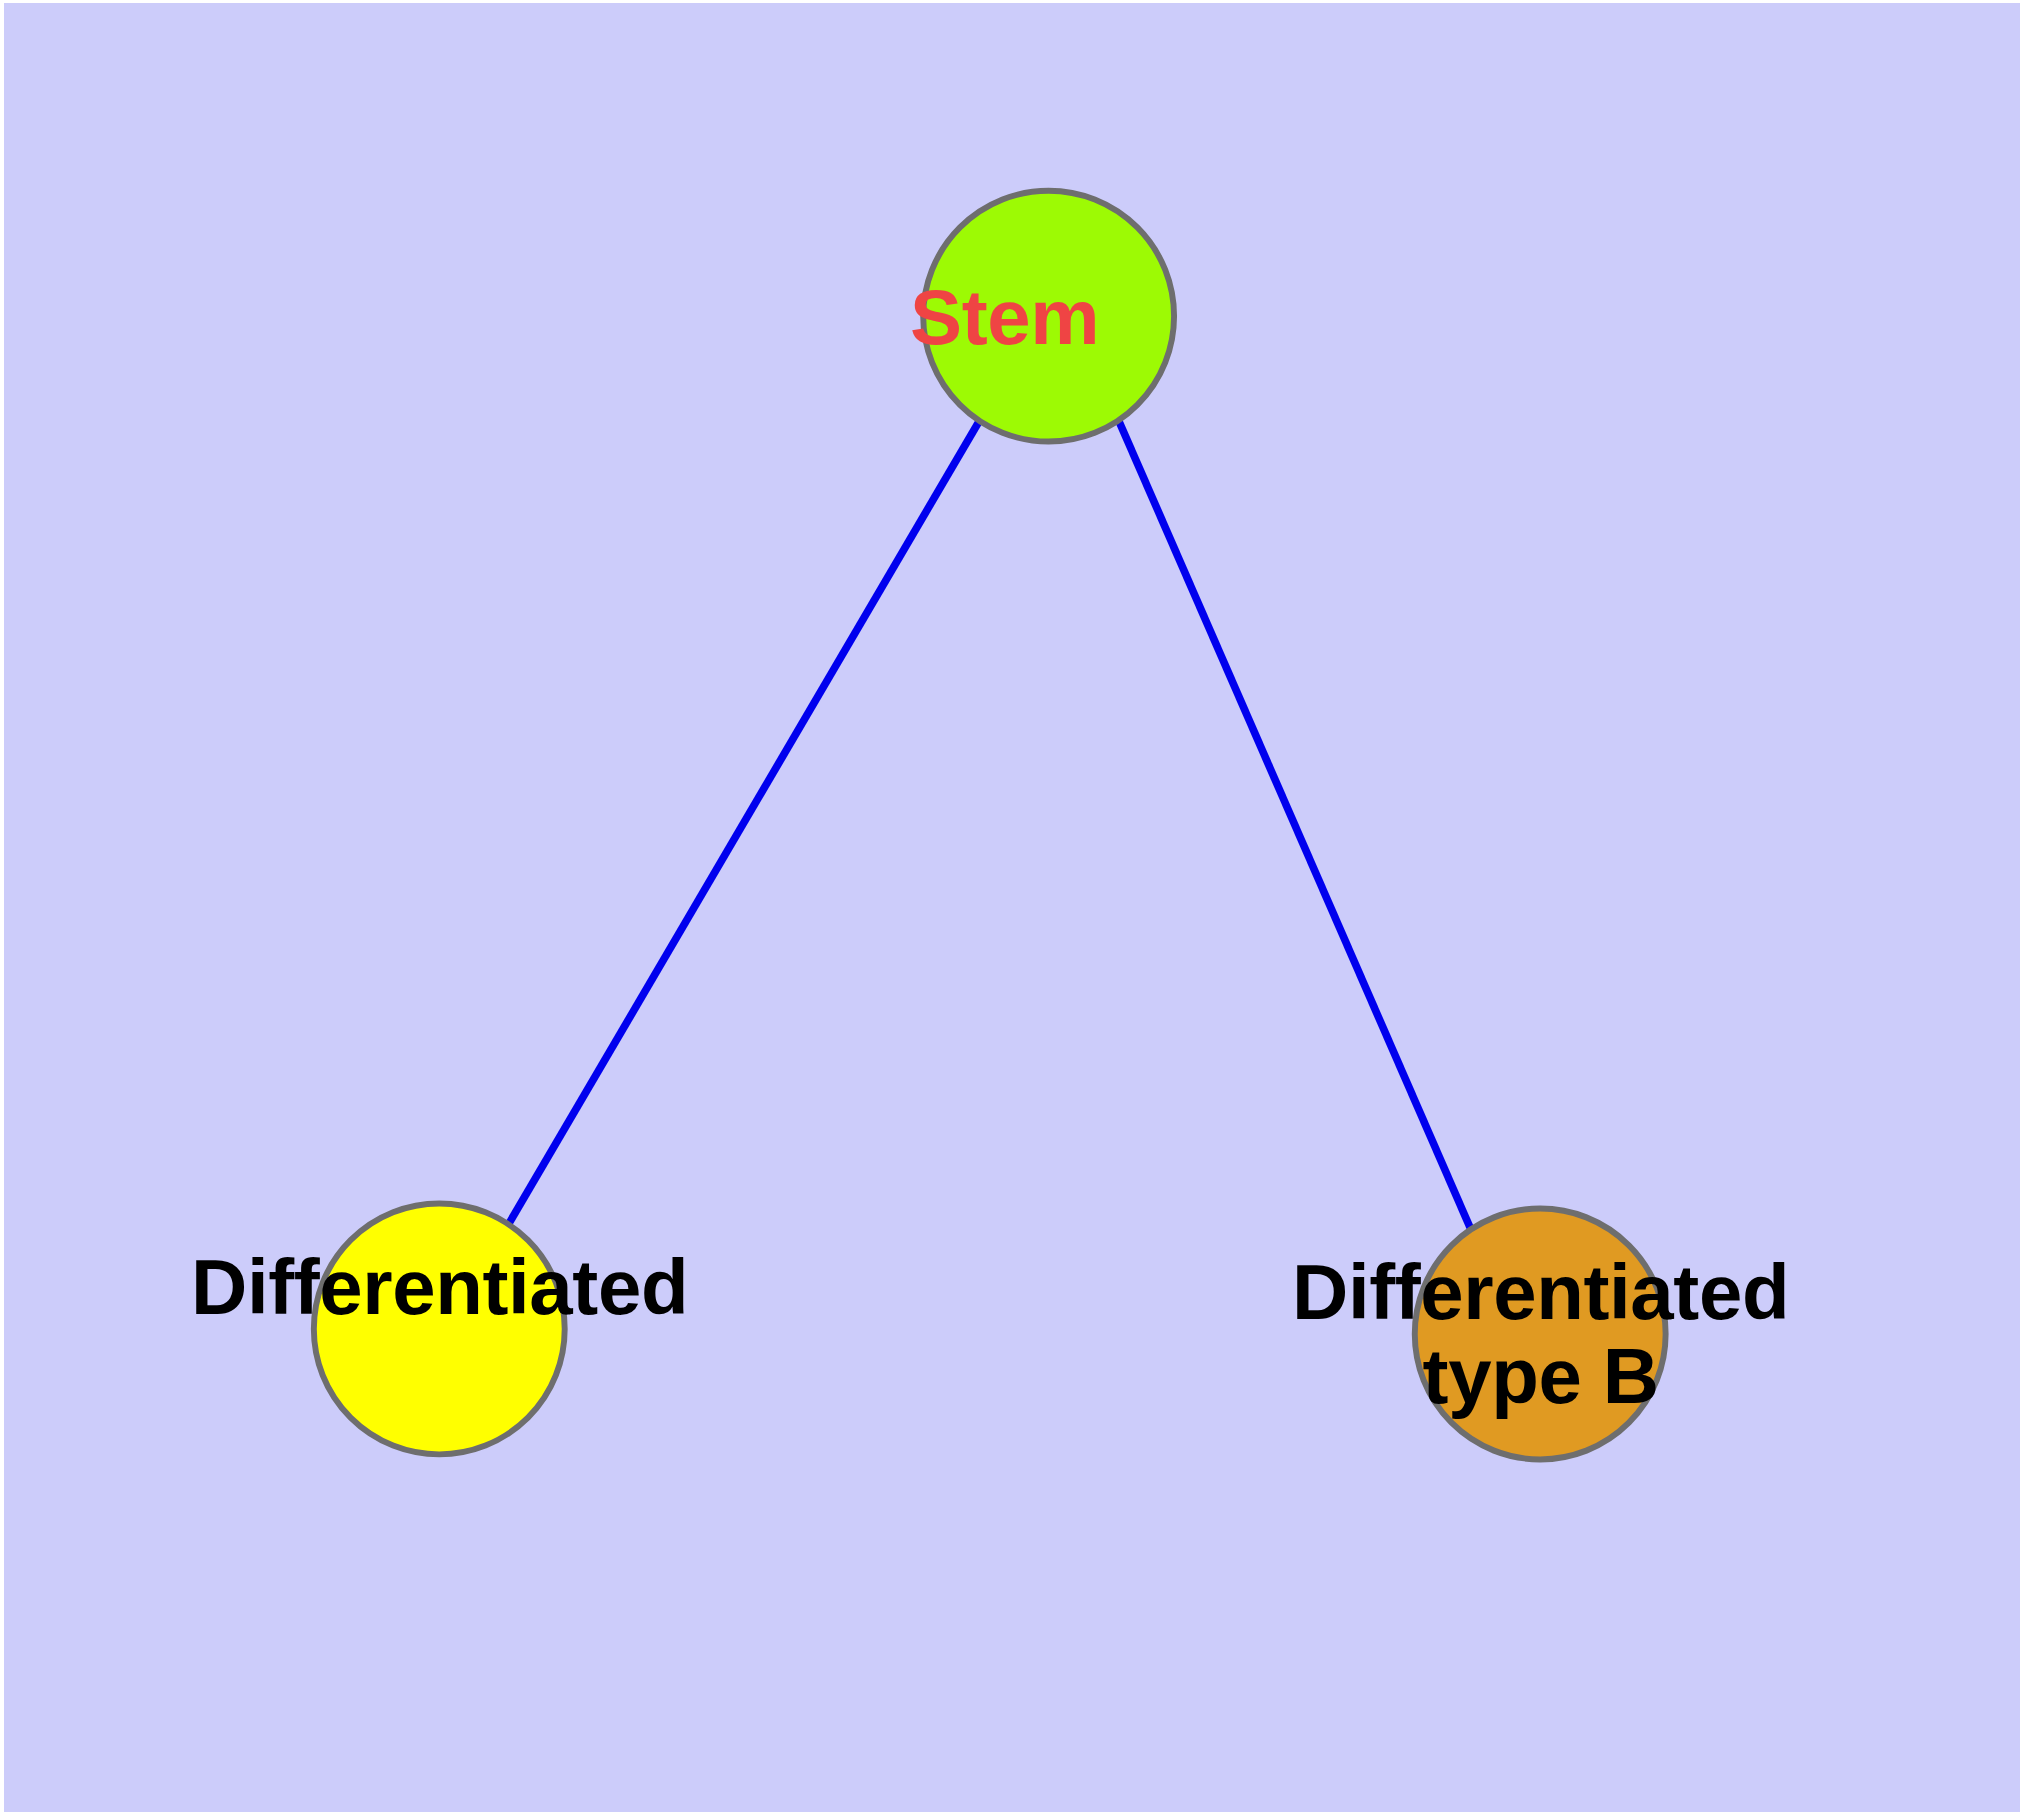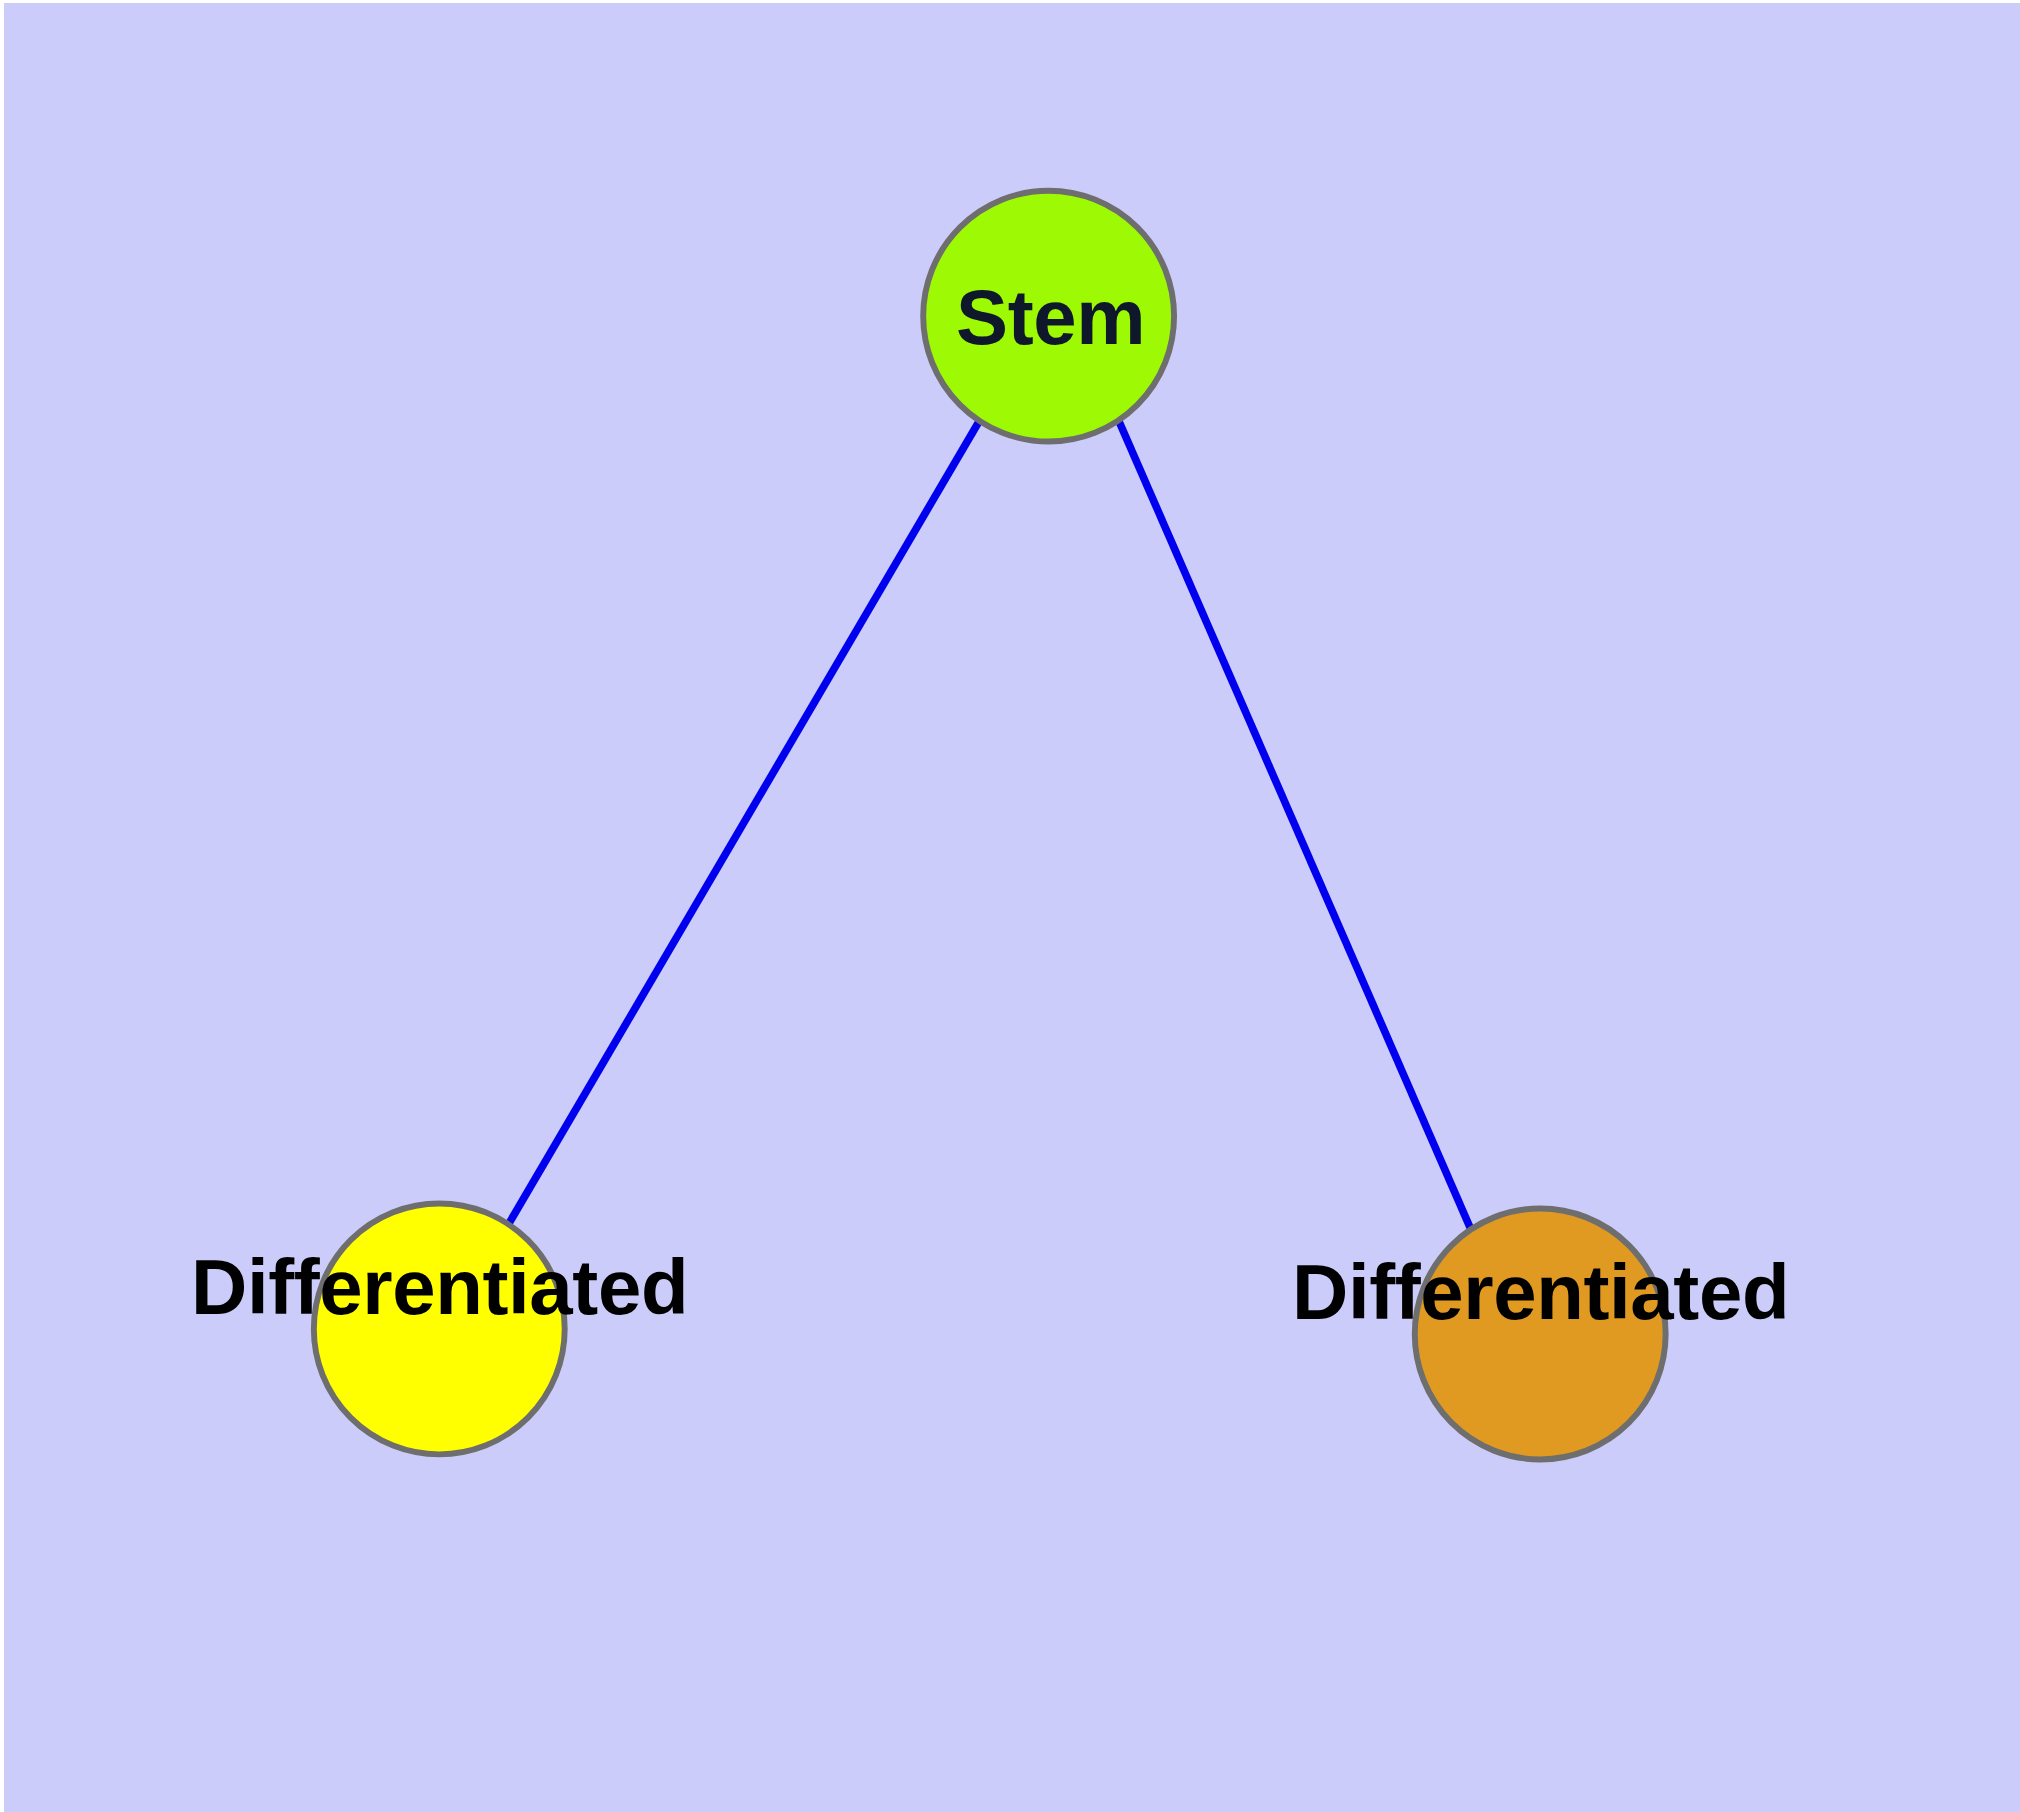--- a/index.html
+++ b/index.html
@@ -59,19 +59,19 @@
         <line x1="1320" y1="497" x2="1735" y2="1450" stroke="#0000ee" stroke-width="9" stroke-linecap="butt"></line>
       </g>
     <g id="node-layer">
         <circle cx="1237" cy="373" r="148" fill="#9dfa04" stroke="#6e6e6e" stroke-width="7"></circle>
         <circle cx="518" cy="1568" r="148" fill="#ffff00" stroke="#6e6e6e" stroke-width="7"></circle>
         <circle cx="1817" cy="1574" r="148" fill="#e09a22" stroke="#6e6e6e" stroke-width="7"></circle>
       </g>
   </svg>
 
   <div id="label-layer">
-      <div class="node-label label-stem" style="color: #0f172a; left: 956px; top: 275px;"><div>Stem</div></div>
+      <div class="node-label label-stem" style="color: #ef4444; left: 910px; top: 275px;"><div>Stem</div></div>
       <div class="node-label label-typea" style="color: rgb(0, 0, 0); left: 191px; top: 1245px;"><div>Differentiated</div></div>
-      <div class="node-label label-typeb" style="color: rgb(0, 0, 0); left: 1292px; top: 1250px;"><div>Differentiated</div></div>
+      <div class="node-label label-typeb" style="color: rgb(0, 0, 0); left: 1292px; top: 1250px;"><div>Differentiated</div><div>type B</div></div>
     </div>
 
 </div>
 
 
 </body></html>

